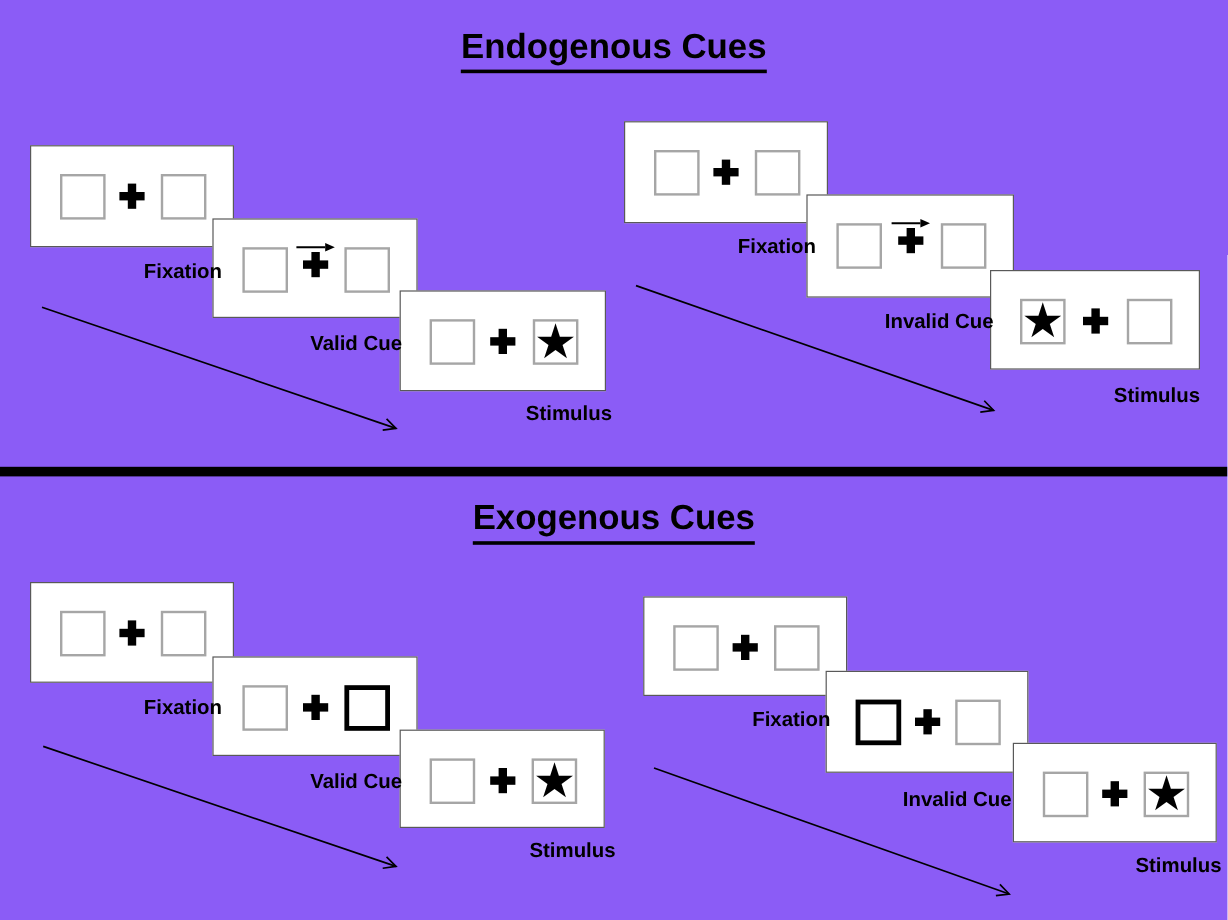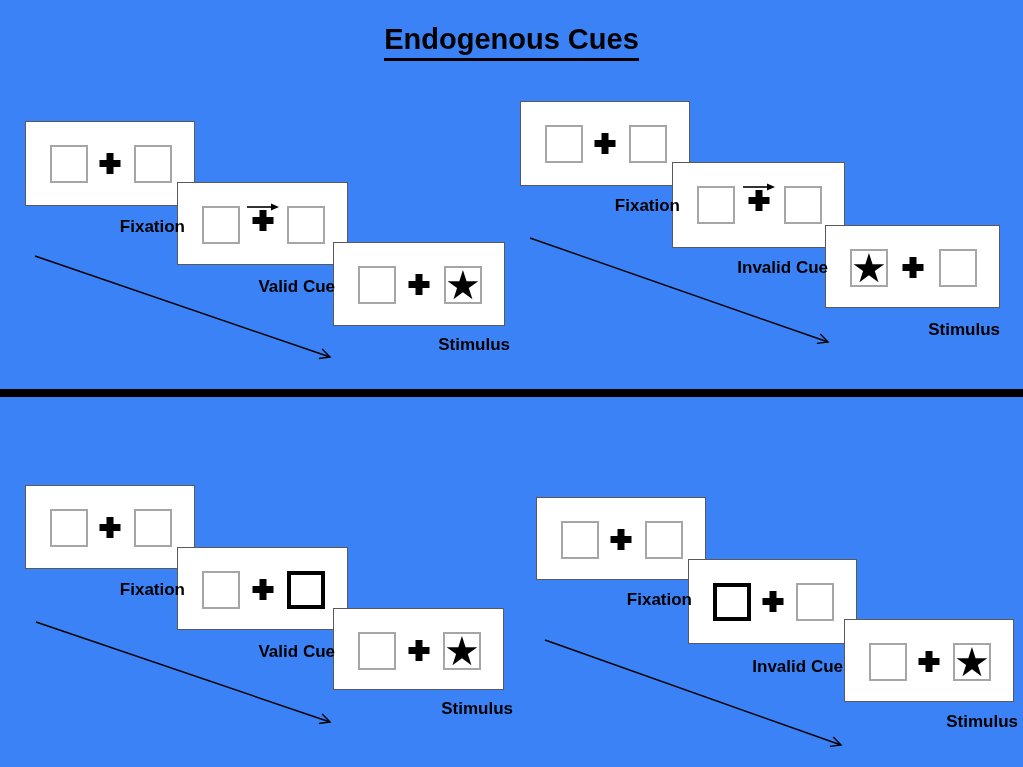--- a/index.html
+++ b/index.html
@@ -1,17 +1,17 @@
 <!DOCTYPE html>
 <html><head>
 <meta charset="utf-8">
 <style>
   html,body{margin:0;padding:0;background:#fff;}
   .page{
-    position:relative;width:1023px;height:767px;background:#3b82f6;overflow:hidden;
+    position:relative;width:1023px;height:767px;background:#8b5cf6;overflow:hidden;
     font-family:"Liberation Sans",sans-serif;color:#000;
   }
   .overlay{position:absolute;left:0;top:0;z-index:0;}
   .title{position:absolute;left:0;width:100%;text-align:center;z-index:5;}
   .title span{
     display:inline-block;font-weight:bold;font-size:29px;line-height:1.1;
     border-bottom:3px solid #000;padding-bottom:2px;letter-spacing:0px;
   }
   .title.endo{top:24px;}
   .title.exo{top:417px;}
@@ -52,20 +52,23 @@
     <line x1="35" y1="256" x2="330" y2="357" stroke="#000" stroke-width="1.4" marker-end="url(#ah)"></line>
     <line x1="530" y1="238" x2="828" y2="342" stroke="#000" stroke-width="1.4" marker-end="url(#ah)"></line>
     <line x1="36" y1="622" x2="330" y2="722" stroke="#000" stroke-width="1.4" marker-end="url(#ah)"></line>
     <line x1="545" y1="640" x2="841" y2="745" stroke="#000" stroke-width="1.4" marker-end="url(#ah)"></line>
   </svg>
 
   <div class="title endo">
     <span>Endogenous Cues</span>
   </div>
   <div class="divider"></div>
+  <div class="title exo">
+    <span>Exogenous Cues</span>
+  </div>
 
   <div class="panel z1" style="left:25px;top:121px;width:170px;height:85px">
     <div class="sq l"></div>
     <div class="plus"></div>
     <div class="sq r"></div>
   </div>
   <div class="panel z2" style="left:177px;top:182px;width:171px;height:83px">
     <div class="sq l"></div>
     <div class="cue-arrow">
       <svg width="34" height="10">

